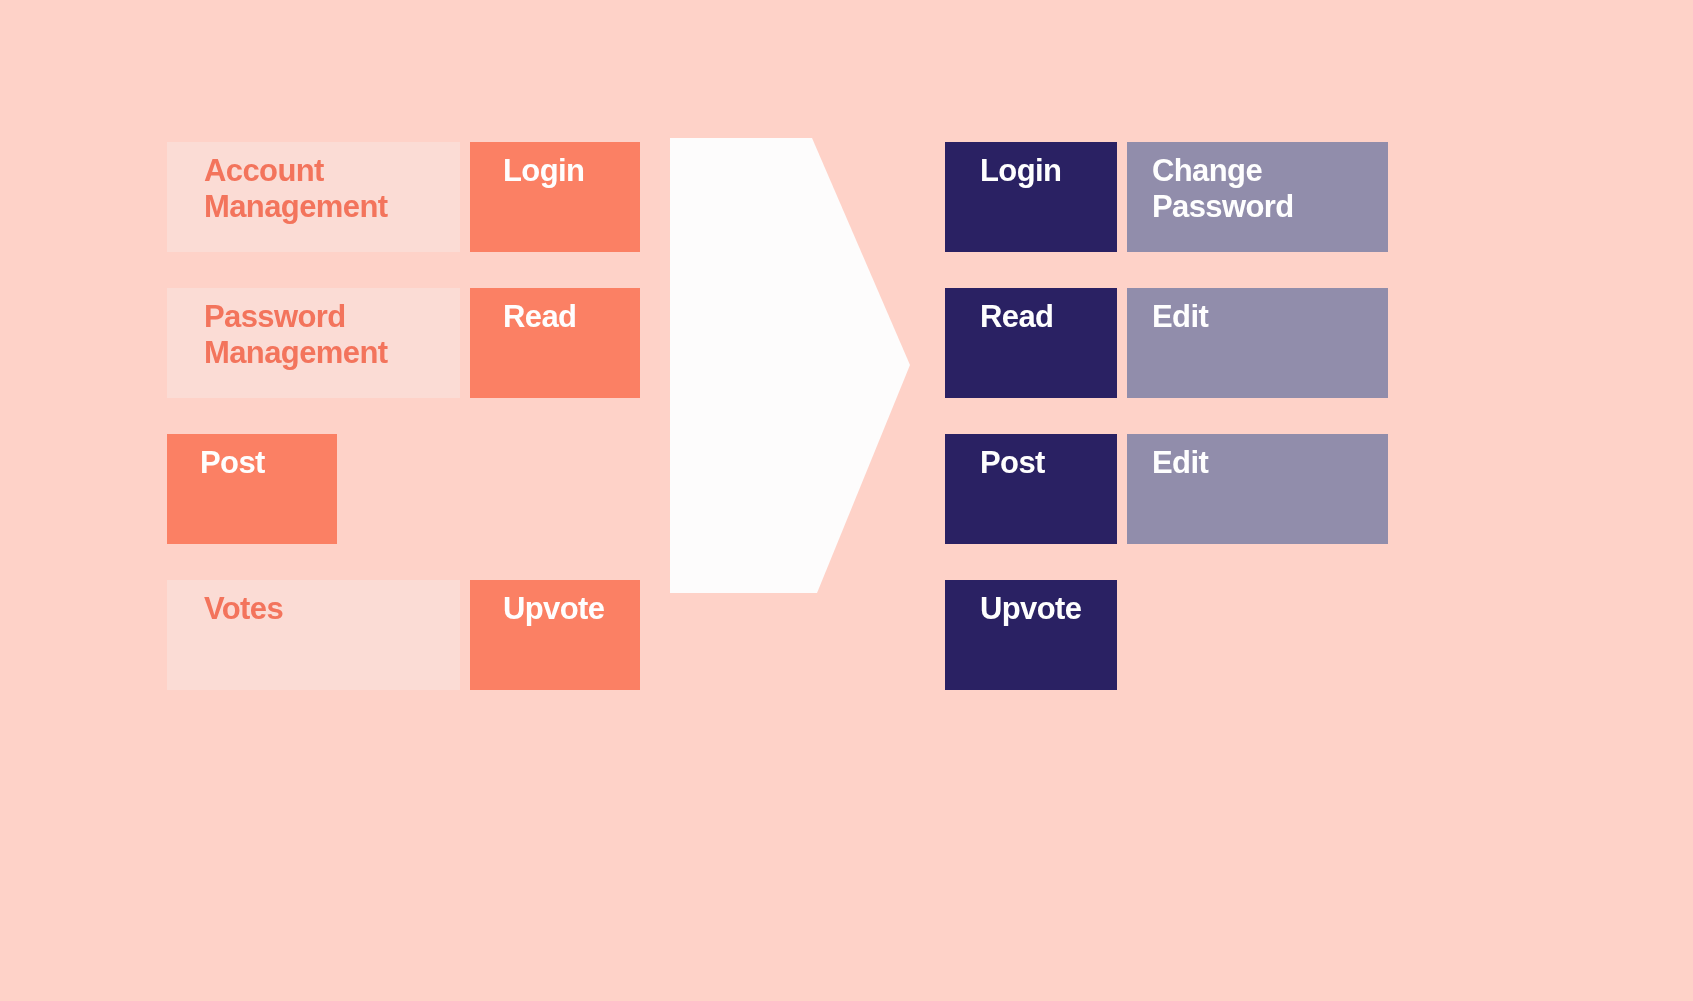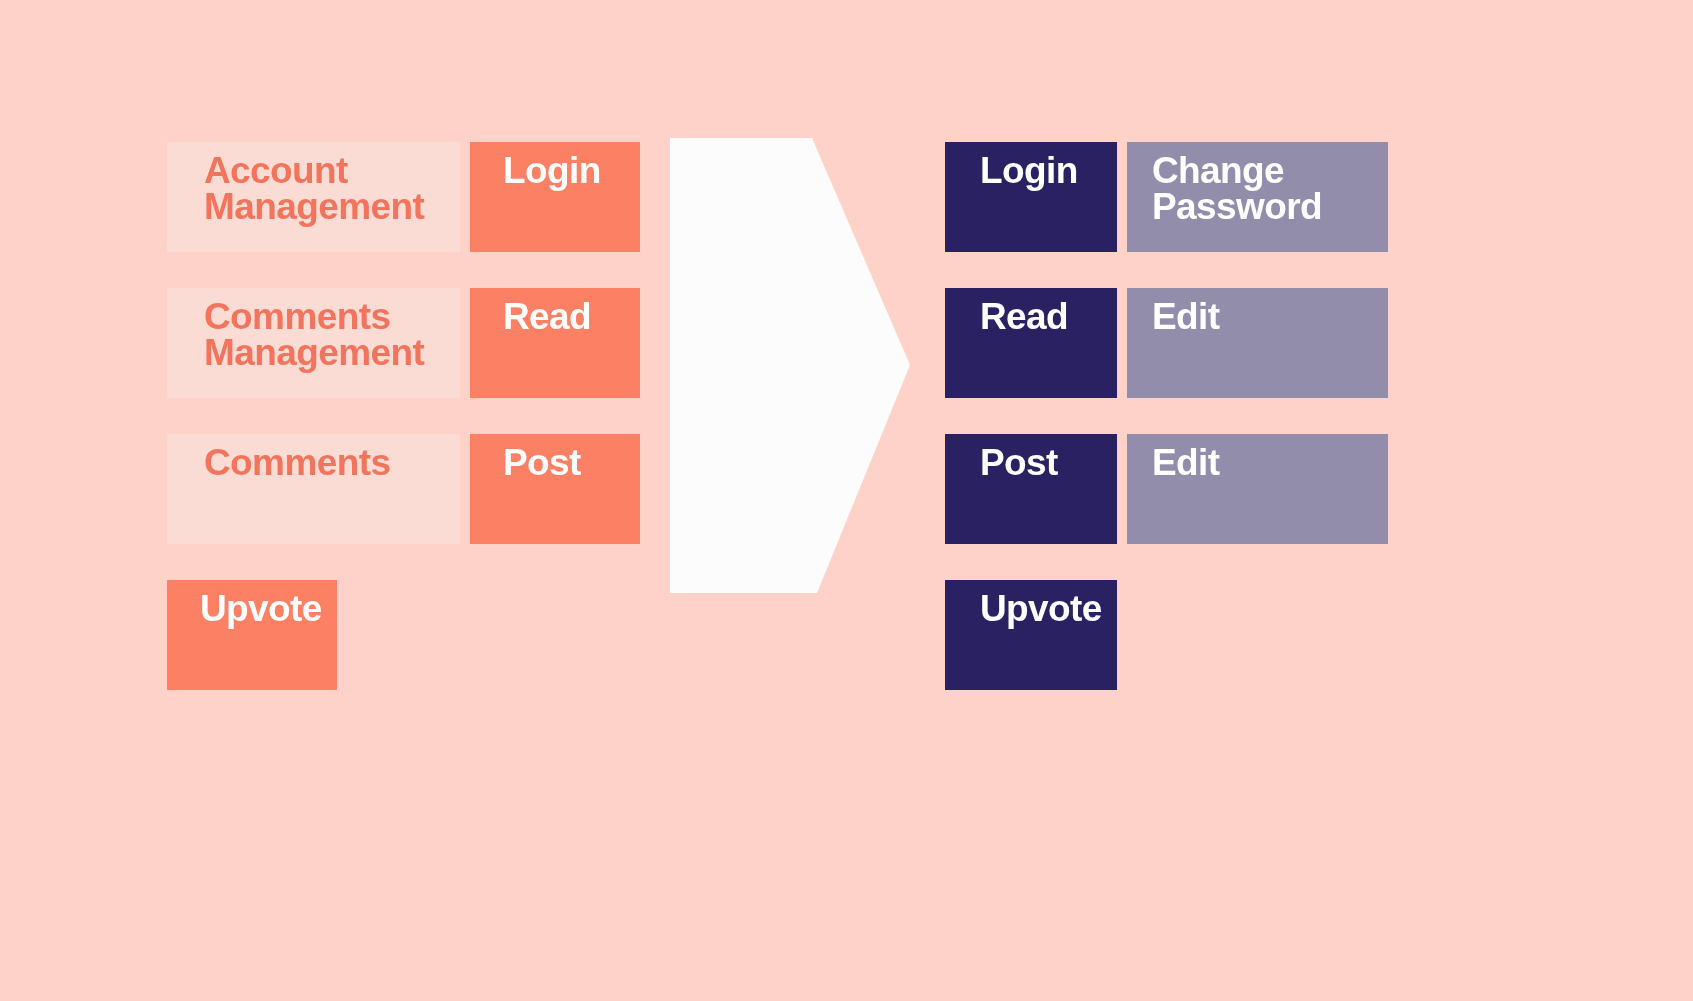--- a/index.html
+++ b/index.html
@@ -27,21 +27,21 @@
   .col-left  { left: 167px; }
   .col-right { left: 945px; }
   .row {
     display: flex;
     height: 110px;
     margin-bottom: 36px;
   }
   .box {
     box-sizing: border-box;
     font-weight: bold;
-    font-size: 37px;
+    font-size: 31px;
     line-height: 36px;
     letter-spacing: -0.6px;
     padding: 11px 20px 0 36px;
     overflow: hidden;
   }
   .category-box {
     width: 293px;
     margin-right: 10px;
     background: #fbdcd5;
     color: #f3745c;
@@ -85,37 +85,37 @@
       <div class="box category-box">
         <span>Account Management</span>
       </div>
       <div class="box mvp-box">
         <span>Login</span>
       </div>
     </div>
 
     <div class="row">
       <div class="box category-box">
-        <span>Comments Management</span>
+        <span>Password Management</span>
       </div>
       <div class="box mvp-box">
         <span>Read</span>
       </div>
     </div>
 
     <div class="row">
-      <div class="box category-box">
-        <span>Comments</span>
-      </div>
       <div class="box mvp-box">
         <span>Post</span>
       </div>
     </div>
 
     <div class="row">
+      <div class="box category-box">
+        <span>Votes</span>
+      </div>
       <div class="box mvp-box">
         <span>Upvote</span>
       </div>
     </div>
 
   </div>
 
   <div class="arrow-wrap">
     <svg width="240" height="455" viewBox="0 0 240 455" xmlns="http://www.w3.org/2000/svg" aria-hidden="true">
       <polygon points="0,0 142,0 240,227 147,455 0,455" fill="#fdfcfc"></polygon>

